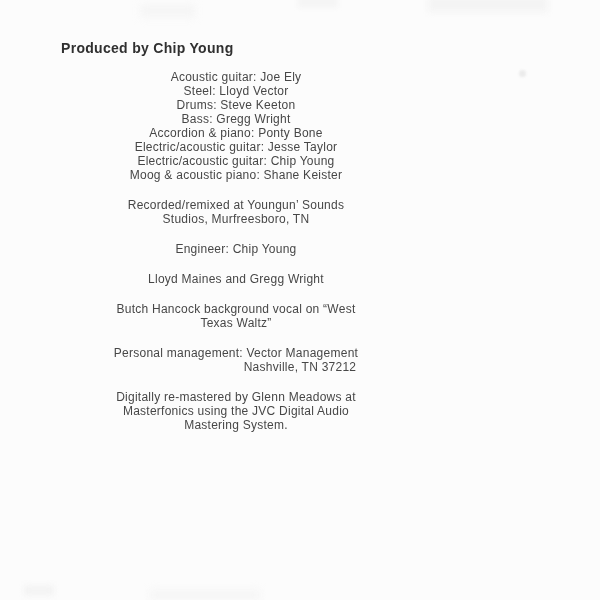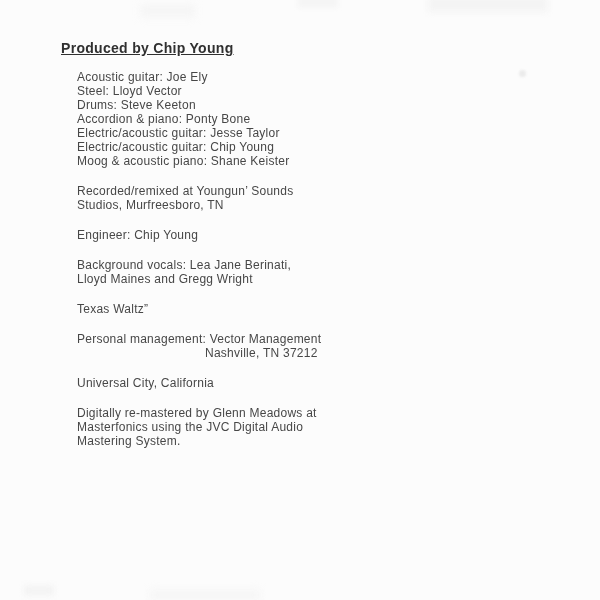--- a/index.html
+++ b/index.html
@@ -34,24 +34,24 @@
     top: 40px;
     width: 350px;
   }
   .title {
     margin: 0 0 14px 0;
     font-size: 14px;
     line-height: 16px;
     font-weight: bold;
     color: #303030;
     letter-spacing: 0.3px;
-    text-decoration: underline;
   }
   .para {
-    margin: 0 0 16px 16px;
+    margin: 0 0 16px 0;
+    text-align: center;
   }
   .line {
     font-size: 12px;
     line-height: 14px;
     letter-spacing: 0.25px;
     white-space: nowrap;
     color: #474747;
   }
   .line.indent {
     padding-left: 128px;
@@ -70,51 +70,51 @@
   <div class="artifact smudge-3"></div>
 
   <div class="content">
 
     <h1 class="title">Produced by Chip Young</h1>
 
     <div class="para">
       <div class="line">Acoustic guitar: Joe Ely</div>
       <div class="line">Steel: Lloyd Vector</div>
       <div class="line">Drums: Steve Keeton</div>
+      <div class="line">Bass: Gregg Wright</div>
       <div class="line">Accordion &amp; piano: Ponty Bone</div>
       <div class="line">Electric/acoustic guitar: Jesse Taylor</div>
       <div class="line">Electric/acoustic guitar: Chip Young</div>
       <div class="line">Moog &amp; acoustic piano: Shane Keister</div>
     </div>
 
     <div class="para">
       <div class="line">Recorded/remixed at Youngun’ Sounds</div>
       <div class="line">Studios, Murfreesboro, TN</div>
     </div>
 
     <div class="para">
       <div class="line">Engineer: Chip Young</div>
     </div>
 
     <div class="para">
-      <div class="line">Background vocals: Lea Jane Berinati,</div>
       <div class="line">Lloyd Maines and Gregg Wright</div>
     </div>
 
     <div class="para">
+      <div class="line">Butch Hancock background vocal on “West</div>
       <div class="line">Texas Waltz”</div>
     </div>
 
     <div class="para">
       <div class="line">Personal management: Vector Management</div>
       <div class="line indent">Nashville, TN 37212</div>
     </div>
 
     <div class="para">
-      <div class="line">Universal City, California</div>
     </div>
 
 
     <div class="para">
       <div class="line">Digitally re-mastered by Glenn Meadows at</div>
       <div class="line">Masterfonics using the JVC Digital Audio</div>
       <div class="line">Mastering System.</div>
     </div>
 
   </div>

